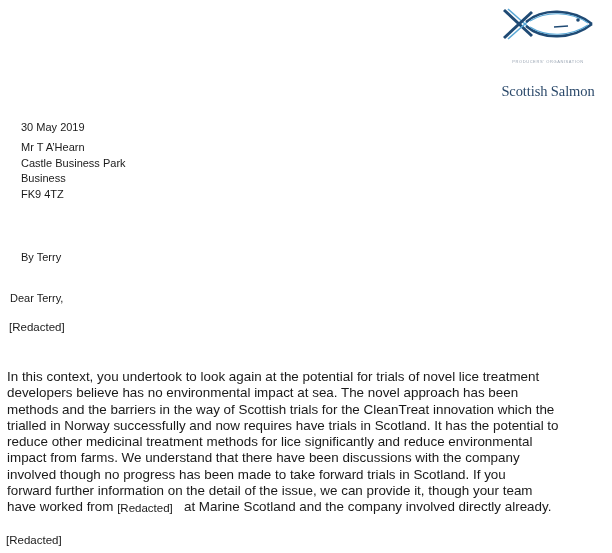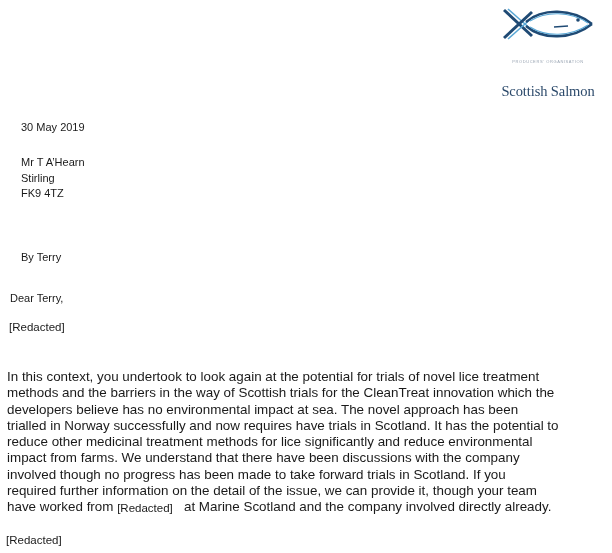--- a/index.html
+++ b/index.html
@@ -51,21 +51,21 @@
       letter-spacing: 0.6px;
       white-space: nowrap;
     }
     .line {
       position: absolute;
       font-size: 11px;
       line-height: 16px;
       white-space: nowrap;
     }
     .date { left: 21px; top: 119px; }
-    .addr { left: 21px; top: 139px; margin-top: 15px; }
+    .addr { left: 21px; top: 139px; }
     .addr div { height: 15.6px; }
     .byemail { left: 21px; top: 249px; }
     .salutation { left: 10px; top: 290px; }
     .redact-small {
       position: absolute;
       font-size: 11.5px;
       white-space: nowrap;
     }
     .redact1 { left: 9px; top: 321px; }
     .redact2 { left: 6px; top: 534px; }
@@ -106,35 +106,36 @@
     <circle cx="76" cy="14" r="1.8" fill="#1f4a74"></circle>
   </svg>
   <div class="logo-title">Scottish Salmon</div>
   <div class="logo-sub">PRODUCERS' ORGANISATION</div>
 </div>
 
 <div class="line date">30 May 2019</div>
 
 <div class="line addr">
   <div>Mr T A’Hearn</div>
-  <div>Stirling</div>
+  <div>Castle Business Park</div>
+  <div>Business</div>
   <div>FK9 4TZ</div>
 </div>
 
 <div class="line byemail">By Terry</div>
 
 <div class="line salutation">Dear Terry,</div>
 
 <div class="redact-small redact1">[Redacted]</div>
 
 <div class="para">
   <div>In this context, you undertook to look again at the potential for trials of novel lice treatment</div>
+  <div>developers believe has no environmental impact at sea. The novel approach has been</div>
   <div>methods and the barriers in the way of Scottish trials for the CleanTreat innovation which the</div>
-  <div>developers believe has no environmental impact at sea. The novel approach has been</div>
   <div>trialled in Norway successfully and now requires have trials in Scotland. It has the potential to</div>
   <div>reduce other medicinal treatment methods for lice significantly and reduce environmental</div>
   <div>impact from farms. We understand that there have been discussions with the company</div>
   <div>involved though no progress has been made to take forward trials in Scotland. If you</div>
-  <div>required further information on the detail of the issue, we can provide it, though your team</div>
+  <div>forward further information on the detail of the issue, we can provide it, though your team</div>
   <div style="white-space: pre;"><span>have worked from </span><span class="inline-redact">[Redacted]</span><span>   at Marine Scotland and the company involved directly already.</span></div>
 </div>
 
 <div class="redact-small redact2">[Redacted]</div>
 
 </body></html>

